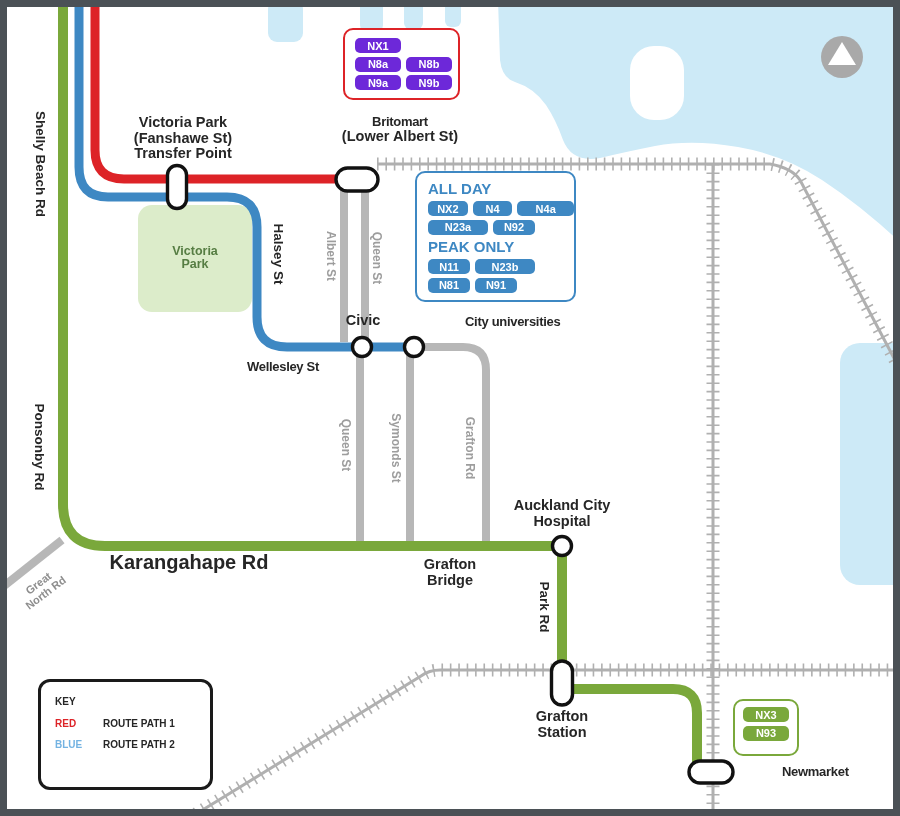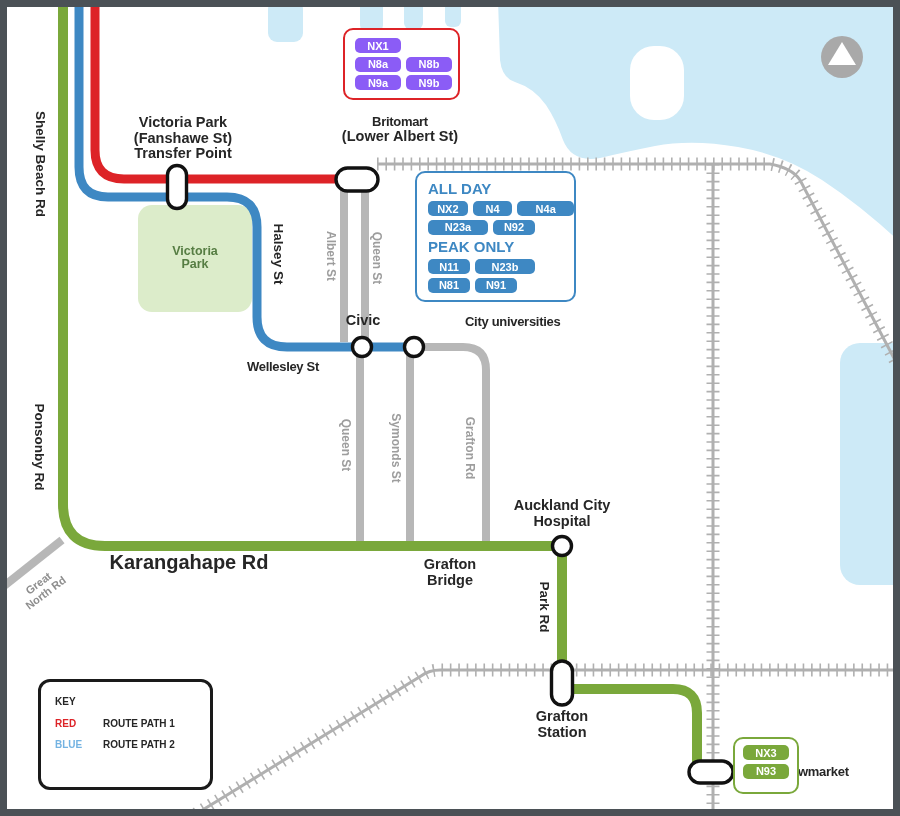--- a/index.html
+++ b/index.html
@@ -19,21 +19,21 @@
   .s12{font-size:12px;}
   .park-lbl{color:#567d43;font-size:12.5px;}
   .gn{transform:translate(-50%,-50%) rotate(-37deg);text-align:center;
       font-size:11px;color:#8e8e8e;line-height:1.1;}
   
   .rbox{position:absolute;background:#fff;border:2.5px solid #000;border-radius:10px;
         box-sizing:border-box;padding:8px 0 0 10px;z-index:6;}
   .bbox-row{display:flex;gap:5px;margin-bottom:3.5px;}
   .badge{height:15px;border-radius:5px;color:#fff;font-weight:bold;font-size:11px;
          display:flex;align-items:center;justify-content:center;}
-  .badge.r{background:#8b5cf6;width:46px;}
+  .badge.r{background:#6d28d9;width:46px;}
   .badge.b{background:#3e88c3;width:42px;}
   .badge.bw{width:60px;}
   .badge.g{background:#7aa83b;width:46px;}
   .bbox-head{color:#3e88c3;font-weight:bold;font-size:15px;margin:0 0 4px 0;}
   
   #keybox{position:absolute;left:38px;top:679px;width:175px;height:111px;background:#fff;
           border:3px solid #1a1a1a;border-radius:12px;box-sizing:border-box;
           padding:9px 0 0 14px;z-index:6;}
   .krow{display:flex;font-weight:bold;font-size:10px;line-height:21.5px;color:#262626;}
   .kname{width:48px;}
@@ -198,21 +198,21 @@
     <div class="bbox-row">
       <span class="badge b">N11</span>
       <span class="badge b bw">N23b</span>
     </div>
     <div class="bbox-row">
       <span class="badge b">N81</span>
       <span class="badge b">N91</span>
     </div>
   </div>
 
-  <div class="rbox" style="left:733px;top:737px;width:66px;height:57px;border-color:#7aa83b;padding:6px 0 0 8px;">
+  <div class="rbox" style="left:733px;top:699px;width:66px;height:57px;border-color:#7aa83b;padding:6px 0 0 8px;">
     <div class="bbox-row">
       <span class="badge g">NX3</span>
     </div>
     <div class="bbox-row">
       <span class="badge g">N93</span>
     </div>
   </div>
 
   <div id="keybox">
     <div class="krow">KEY</div>

